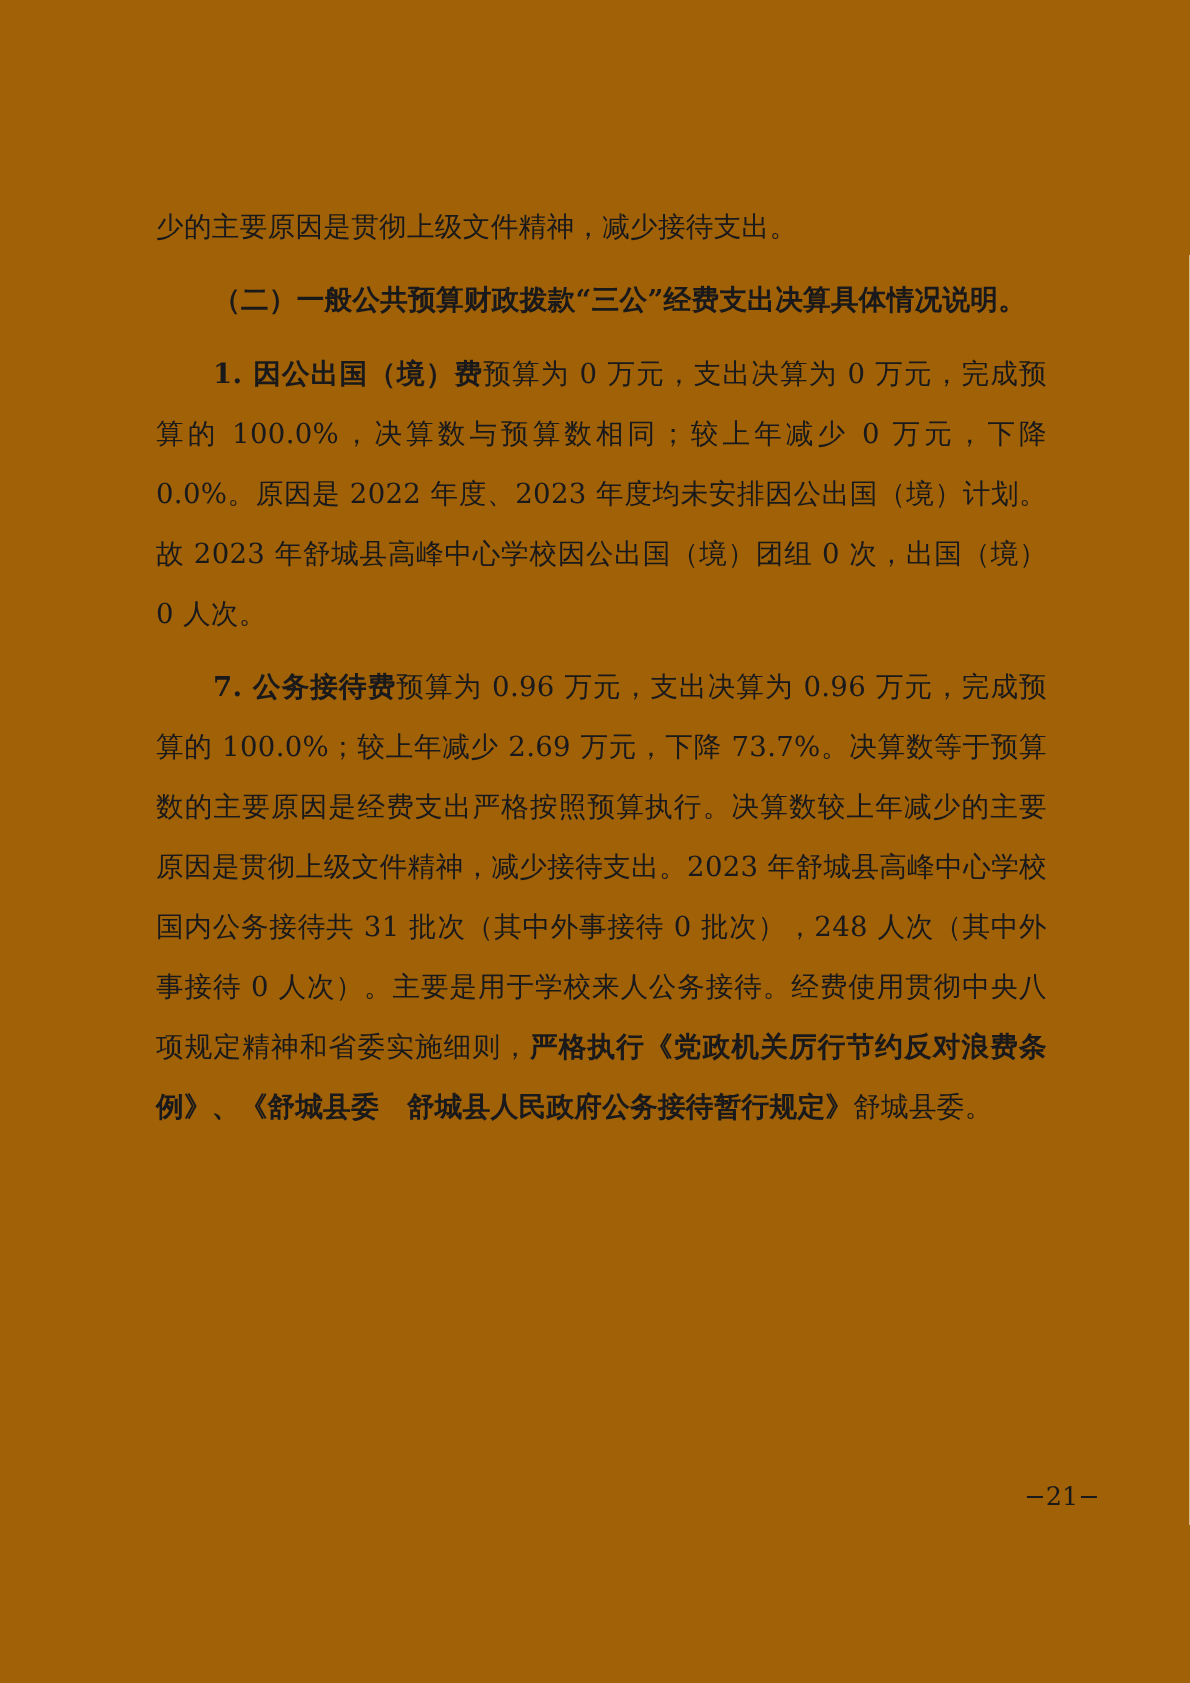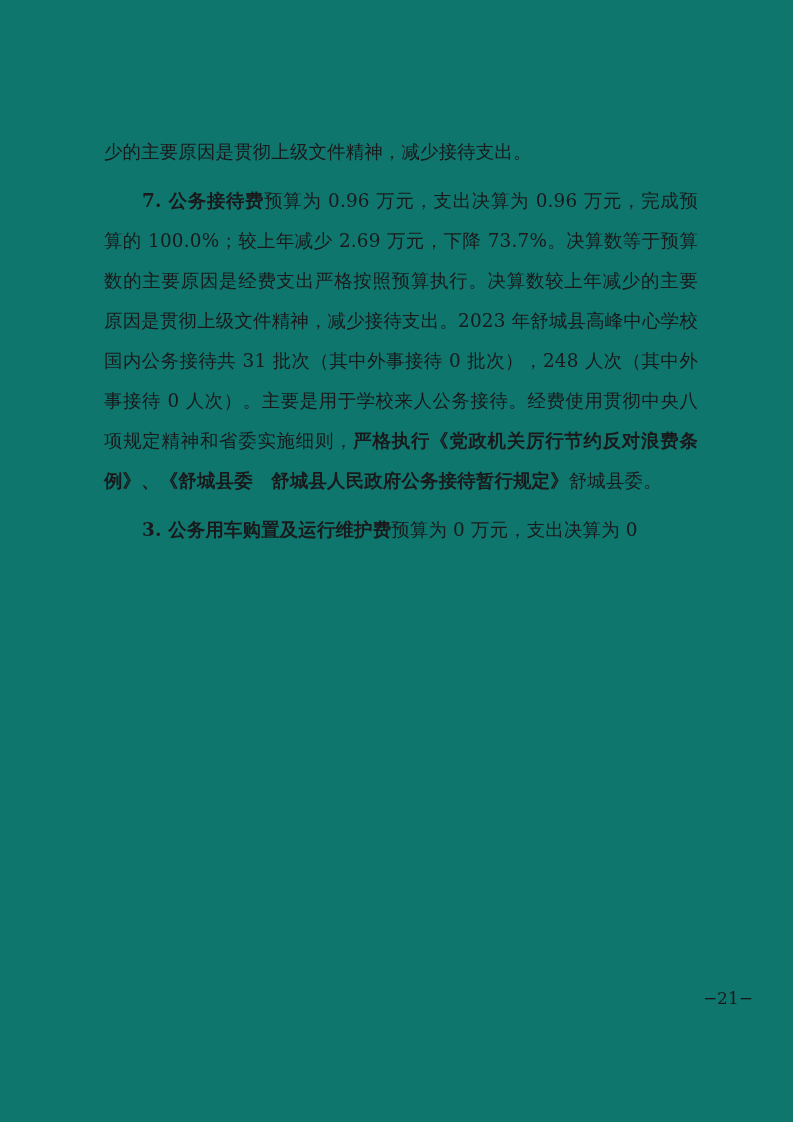--- a/index.html
+++ b/index.html
@@ -4,21 +4,21 @@
 <style>
   html, body {
     margin: 0;
     padding: 0;
     background: #ffffff;
   }
   .page {
     width: 793px;
     height: 1122px;
     position: relative;
-    background: #0f766e;
+    background: #a16207;
     overflow: hidden;
     box-sizing: border-box;
   }
   .body-area {
     position: absolute;
     left: 104px;
     top: 132px;
     width: 594px;
   }
   p {
@@ -39,38 +39,39 @@
   }
   .bold {
     font-weight: bold;
   }
   .page-number {
     position: absolute;
     left: 0;
     top: 988px;
     width: 793px;
     text-align: right;
-    padding-right: 40px;
+    padding-right: 60px;
     box-sizing: border-box;
     font-family: "DejaVu Serif", "Liberation Serif", serif;
     font-size: 17px;
     color: #19191b;
   }
 </style>
 </head>
 <body>
 
 <div class="page">
   <div class="body-area">
 
     <p>少的主要原因是贯彻上级文件精神，减少接待支出。</p>
 
+    <p class="indent bold-lead">（二）一般公共预算财政拨款“三公”经费支出决算具体情况说明。</p>
 
 
+    <p class="indent"><span class="bold">1. 因公出国（境）费</span><span>预算为 0 万元，支出决算为 0 万元，完成预算的 100.0%，决算数与预算数相同；较上年减少 0 万元，下降 0.0%。原因是 2022 年度、2023 年度均未安排因公出国（境）计划。故 2023 年舒城县高峰中心学校因公出国（境）团组 0 次，出国（境）0 人次。</span></p>
 
     <p class="indent"><span class="bold">7. 公务接待费</span><span>预算为 0.96 万元，支出决算为 0.96 万元，完成预算的 100.0%；较上年减少 2.69 万元，下降 73.7%。决算数等于预算数的主要原因是经费支出严格按照预算执行。决算数较上年减少的主要原因是贯彻上级文件精神，减少接待支出。2023 年舒城县高峰中心学校国内公务接待共 31 批次（其中外事接待 0 批次），248 人次（其中外事接待 0 人次）。主要是用于学校来人公务接待。经费使用贯彻中央八项规定精神和省委实施细则，</span><span class="bold">严格执行《党政机关厉行节约反对浪费条例》、《舒城县委　舒城县人民政府公务接待暂行规定》</span><span>舒城县委。</span></p>
 
-    <p class="indent"><span class="bold">3. 公务用车购置及运行维护费</span><span>预算为 0 万元，支出决算为 0</span></p>
 
   </div>
 
   <div class="page-number">−21−</div>
 </div>
 
 </body></html>

